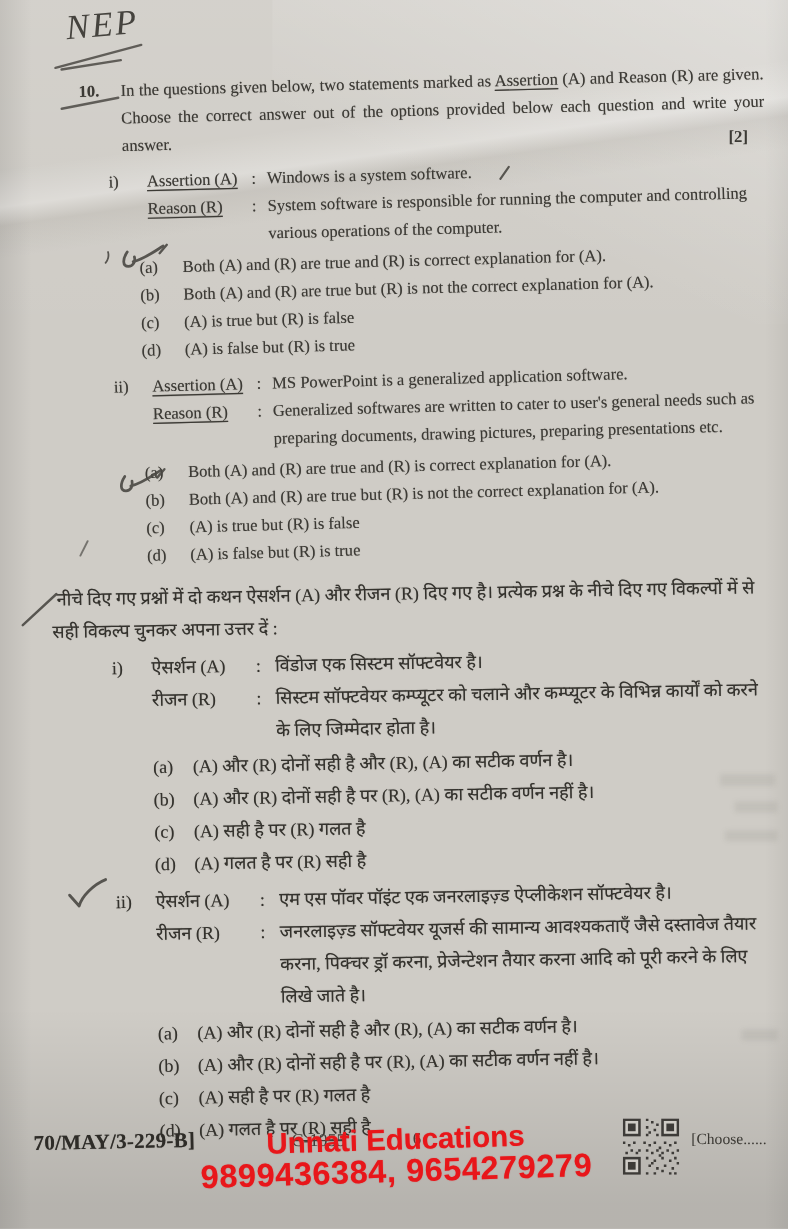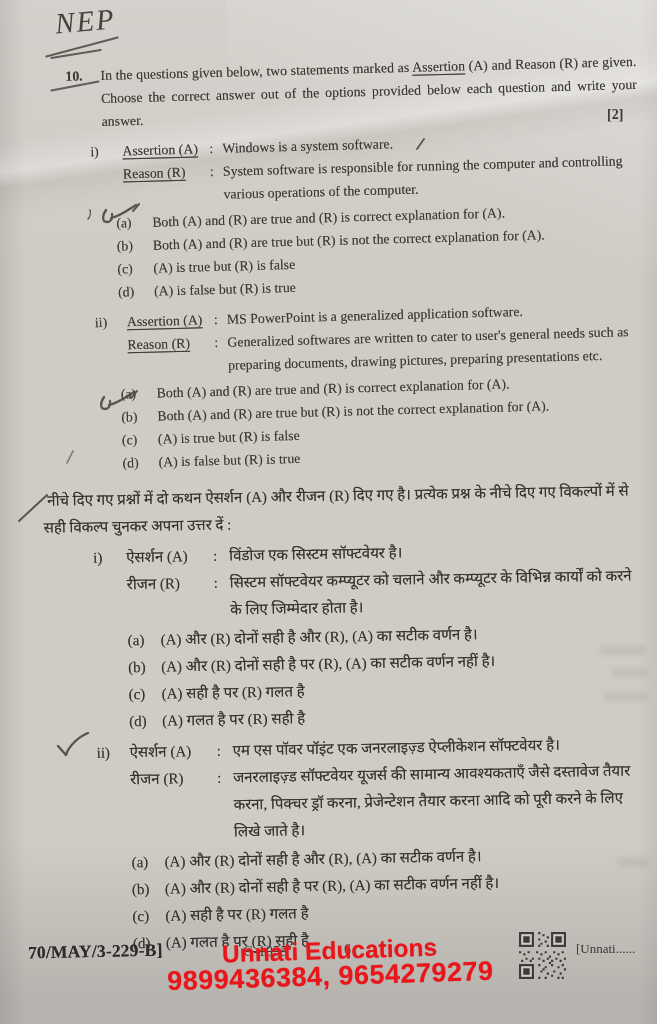--- a/index.html
+++ b/index.html
@@ -237,21 +237,21 @@
         <rect x="1" y="16" width="5" height="5"></rect>
     </g>
     <g fill="#2c2a27">
       <rect x="2" y="2" width="3" height="3"></rect>
         <rect x="17" y="2" width="3" height="3"></rect>
         <rect x="2" y="17" width="3" height="3"></rect>
     </g>
     <path fill="#2c2a27" d="M9 0h1v1H9z M11 1h1v1h-1z M13 2h1v1h-1z M9 3h1v1H9z M12 4h1v1h-1z M10 5h1v1h-1z M13 6h1v1h-1z M9 6h1v1H9z M0 9h1v1H0z M2 10h1v1H2z M4 9h1v1H4z M6 12h1v1H6z M1 13h1v1H1z M3 12h1v1H3z M5 13h1v1H5z M8 9h1v1H8z M10 10h1v1h-1z M12 9h1v1h-1z M14 11h1v1h-1z M16 9h1v1h-1z M18 10h1v1h-1z M20 9h1v1h-1z M21 12h1v1h-1z M9 12h1v1H9z M11 13h1v1h-1z M13 12h1v1h-1z M15 13h1v1h-1z M17 12h1v1h-1z M19 13h1v1h-1z M9 15h1v1H9z M12 16h1v1h-1z M15 15h1v1h-1z M18 16h1v1h-1z M20 15h1v1h-1z M10 18h1v1h-1z M13 19h1v1h-1z M16 18h1v1h-1z M19 19h1v1h-1z M21 17h1v1h-1z M9 21h1v1H9z M12 21h1v1h-1z M15 20h1v1h-1z M18 21h1v1h-1z M20 21h1v1h-1z M11 17h1v1h-1z M14 14h1v1h-1z"></path>
   </svg>
 </div>
-<div class="contd">[Unnati......</div>
+<div class="contd">[Choose......</div>
 
 <svg class="ink" style="left:414px;top:136px" width="14" height="16">
   <path d="M3 13 L10 3" fill="none" stroke="#4b4944" stroke-width="1.8" stroke-linecap="round"></path>
 </svg>
 <svg class="ink" style="left:86px;top:208px" width="8" height="13">
   <path d="M4 2 C5 5 4 9 2 11" fill="none" stroke="#4b4944" stroke-width="1.5" stroke-linecap="round"></path>
 </svg>
 <svg class="ink" style="left:98px;top:202px" width="44" height="27">
   <path d="M8 8 C4 14 4 20 9 20 C13 20 15 16 14 12" fill="none" stroke="#4b4944" stroke-width="2.3" stroke-linecap="round"></path>
   <path d="M13 16 C22 14 30 8 38 3" fill="none" stroke="#4b4944" stroke-width="2.3" stroke-linecap="round"></path>

